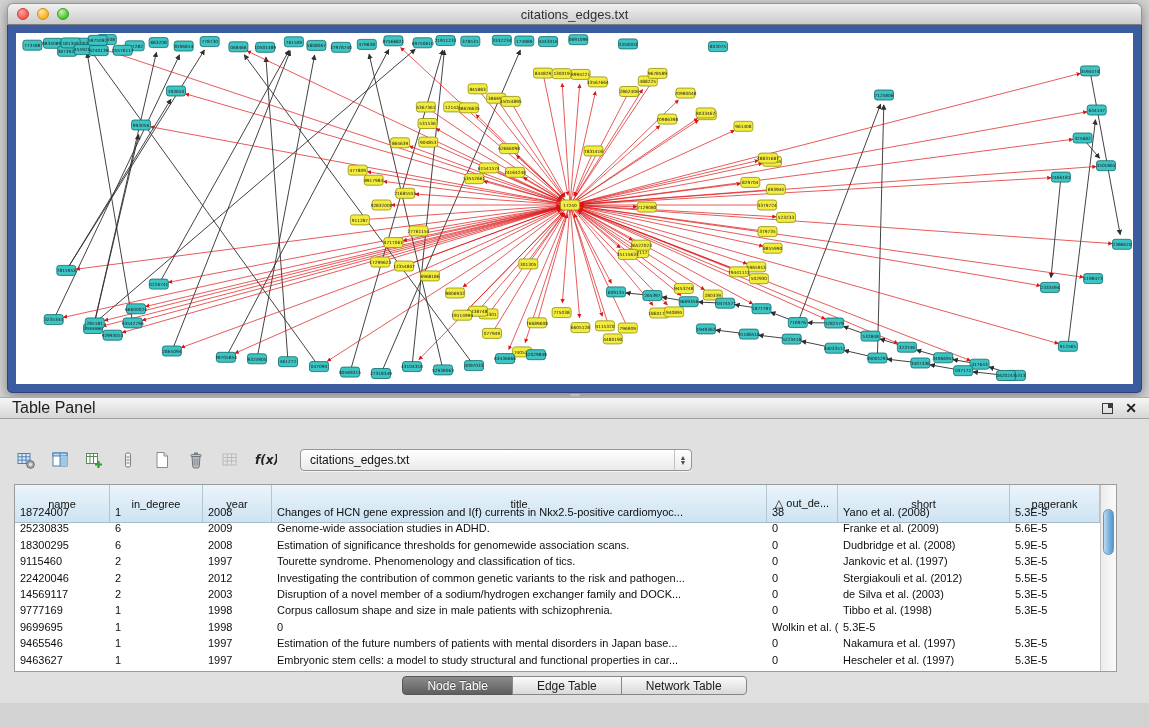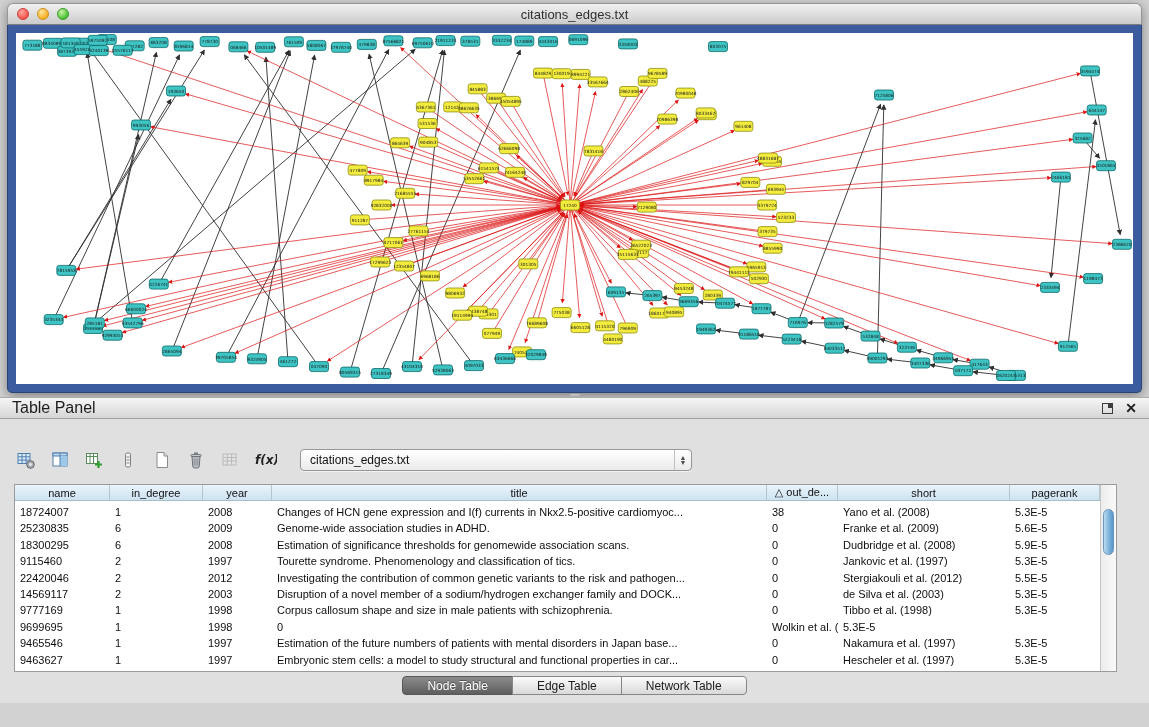--- a/index.html
+++ b/index.html
@@ -55,21 +55,21 @@
     box-shadow:inset 0 1px 0 #ffffff, 0 1px 0 rgba(255,255,255,.6); }
   .combo-text { flex:1; font-size:12px; color:#111; padding-left:9px; white-space:nowrap; overflow:hidden; }
   .combo-arrows { width:17px; height:100%; display:flex; flex-direction:column; align-items:center; justify-content:center;
     color:#4c4c4c; border-left:1px solid #c2c2c2; }
   .combo-arrows span { font-size:7px; line-height:5px; }
 
   
   .table-wrap { position:absolute; left:14px; top:87px; width:1103px; height:188px;
     background:#ffffff; border:1px solid #9b9b9b; }
   .thead { display:grid; grid-template-columns:95px 93px 69px 495px 71px 172px 90px;
-    width:1085px; height:16px; background:linear-gradient(#eaf4fb,#cde3f1);
+    width:1085px; height:38px; background:linear-gradient(#eaf4fb,#cde3f1);
     border-bottom:1px solid #a9bcc9; }
   .th { display:flex; align-items:center; justify-content:center; font-size:11px; color:#111;
     border-right:1px solid #b3c5d1; overflow:hidden; white-space:nowrap; }
   .tbody { position:absolute; top:20px; left:0; width:1085px; bottom:0; overflow:hidden; }
   .tr { display:grid; grid-template-columns:95px 93px 69px 495px 71px 172px 90px; height:16.4px; }
   .td { font-size:11px; color:#0e0e0e; padding:1px 4px 0 5px; white-space:nowrap; overflow:hidden; }
   .td.c-short { }
   .vscroll { position:absolute; right:0; top:0; bottom:0; width:16px;
     border-left:1px solid #c6c6c6; background:linear-gradient(to right,#ececec,#fafafa); }
   .vthumb { position:absolute; left:2px; top:24px; width:11px; height:46px; border-radius:6px;

